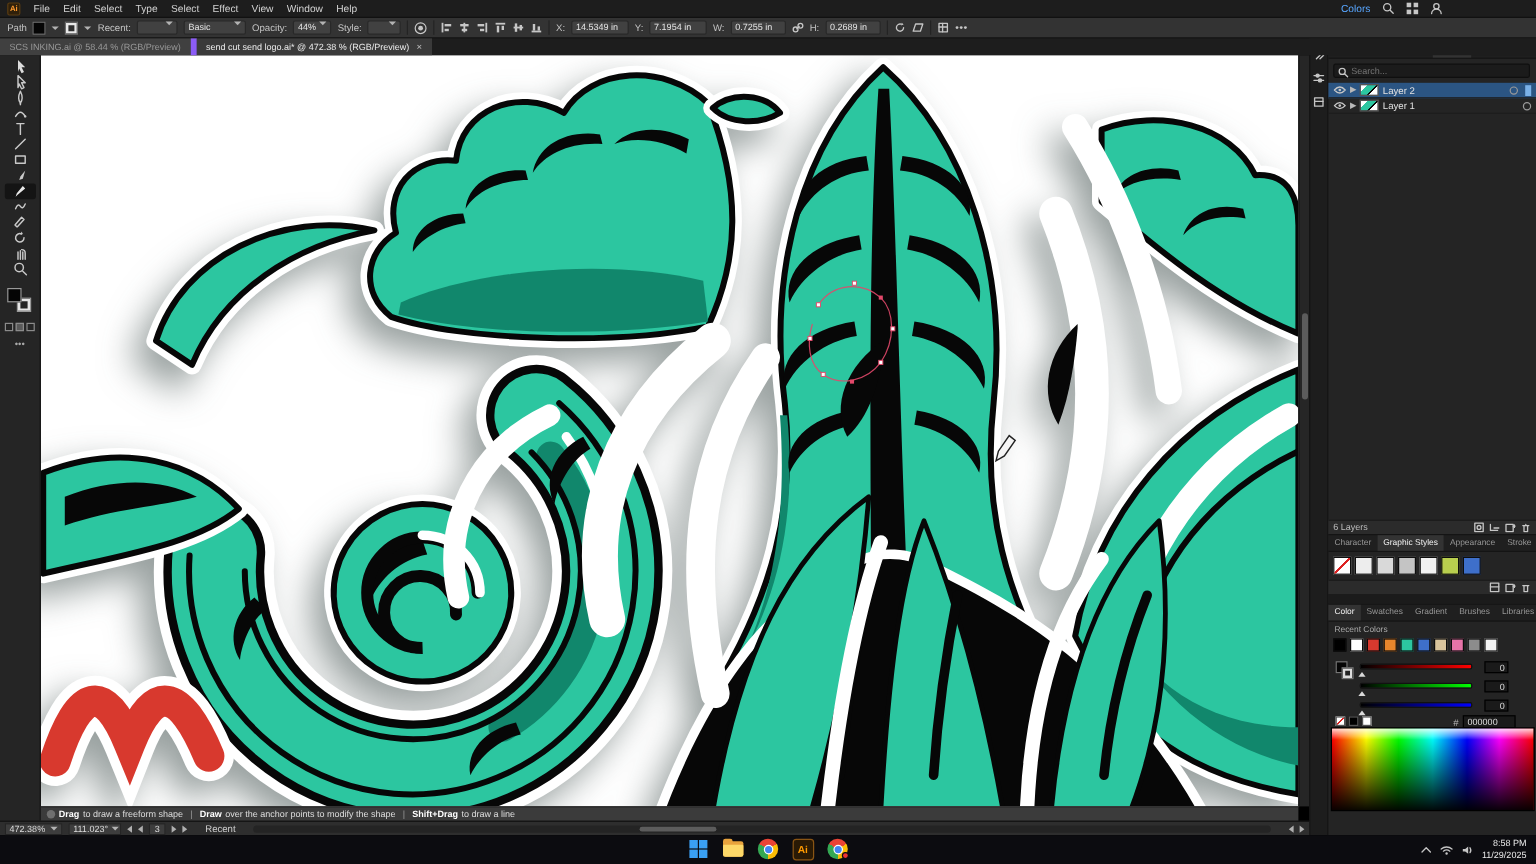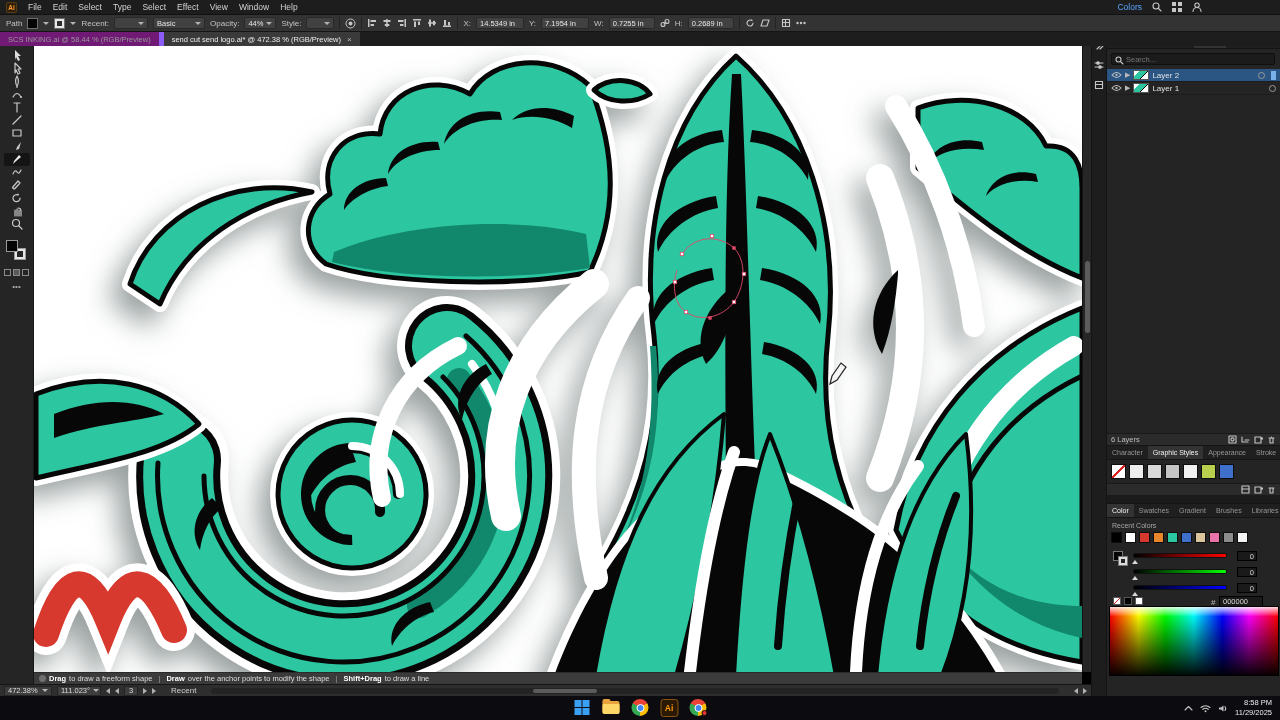--- a/index.html
+++ b/index.html
@@ -9,30 +9,30 @@
   #menubar{position:absolute;left:0;top:0;width:1280px;height:14px;background:#1d1d1d;
     display:flex;align-items:center;gap:11px;padding-left:6px;z-index:5}
   .menu-item{font-size:8.5px;color:#d2d2d2}
   #appicon{width:11px;height:11px;background:#30200a;border:1px solid #5a3c12;border-radius:2px;
     color:#ff9a2e;font-size:6.5px;font-weight:bold;display:flex;align-items:center;justify-content:center}
   #menuright{position:absolute;right:78px;top:0;height:14px;display:flex;align-items:center;gap:10px}
   #controlbar{position:absolute;left:0;top:14px;width:1280px;height:18px;background:#333;
     border-top:1px solid #111;border-bottom:1px solid #151515;display:flex;align-items:center;gap:5px;padding:0 6px;z-index:5}
   .bar-label{color:#c3c3c3;font-size:8px;white-space:nowrap}
   .field{background:#414141;border:1px solid #282828;border-radius:2px;color:#e6e6e6;font-size:7.5px;
-    height:12px;display:flex;align-items:center;padding:0 3px;gap:3px;white-space:nowrap}
+    height:12px;display:flex;padding:0 3px;gap:3px;white-space:nowrap}
   .caret{width:0;height:0;border-left:3px solid transparent;border-right:3px solid transparent;
     border-top:3.5px solid #b3b3b3;margin-left:auto}
   .vsep{width:1px;height:12px;background:#232323}
   .microswatch{width:11px;height:11px;border:1px solid #6e6e6e}
   .ico{display:flex;align-items:center;justify-content:center}
   svg.g{stroke:#c6c6c6;fill:none;stroke-width:1.1;stroke-linecap:round;stroke-linejoin:round}
   #tabbar{position:absolute;left:0;top:32px;width:1280px;height:14px;background:#1d1d1d;display:flex;z-index:5}
   .doc-tab{height:14px;display:flex;align-items:center;padding:0 8px;font-size:7.5px;white-space:nowrap}
-  .doc-tab.off{background:#701a75;color:#989898;border-right:5px solid #8b5cf6}
+  .doc-tab.off{background:#404040;color:#989898;border-right:5px solid #8b5cf6}
   .doc-tab.on{background:#3a3a3a;color:#ececec}
   .tab-close{margin-left:6px;color:#bdbdbd;font-size:8px}
   
   #toolbar{position:absolute;left:0;top:46px;width:34px;height:638px;background:#252525;border-right:1px solid #161616;
     display:flex;flex-direction:column;align-items:center;padding-top:3px;z-index:4}
   .tool{width:26px;height:13px;display:flex;align-items:center;justify-content:center;border-radius:2px}
   .tool.active{background:#141414}
   svg.tool-g{stroke:#c9c9c9;fill:none;stroke-width:1.2;stroke-linecap:round;stroke-linejoin:round}
   #fs-widget{position:relative;width:24px;height:24px;margin-top:8px}
   #fill-sw{position:absolute;left:1px;top:1px;width:12px;height:12px;background:#050505;border:1px solid #9a9a9a}

